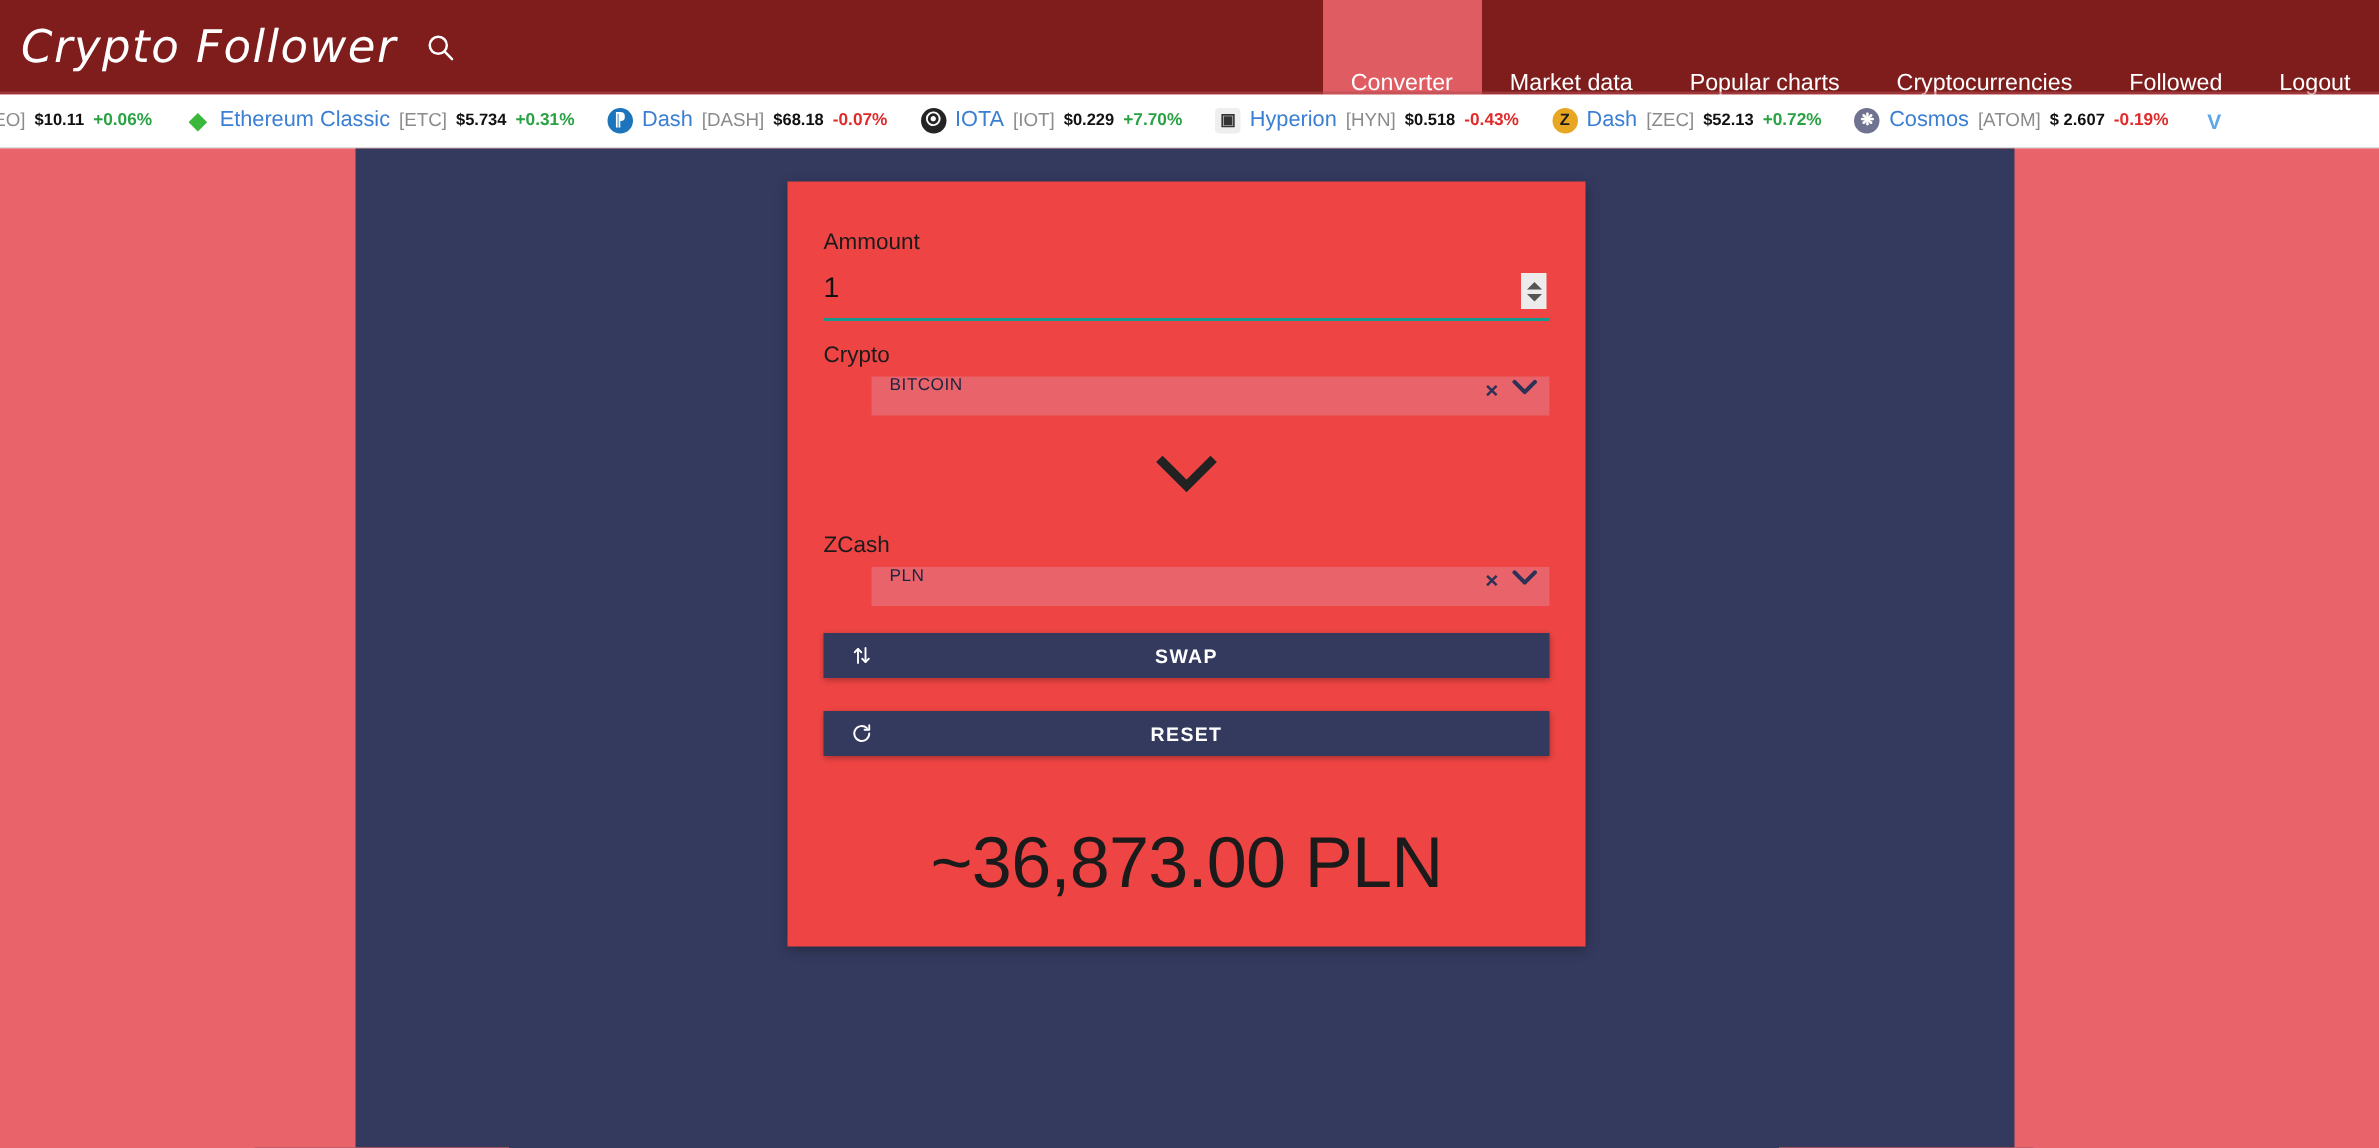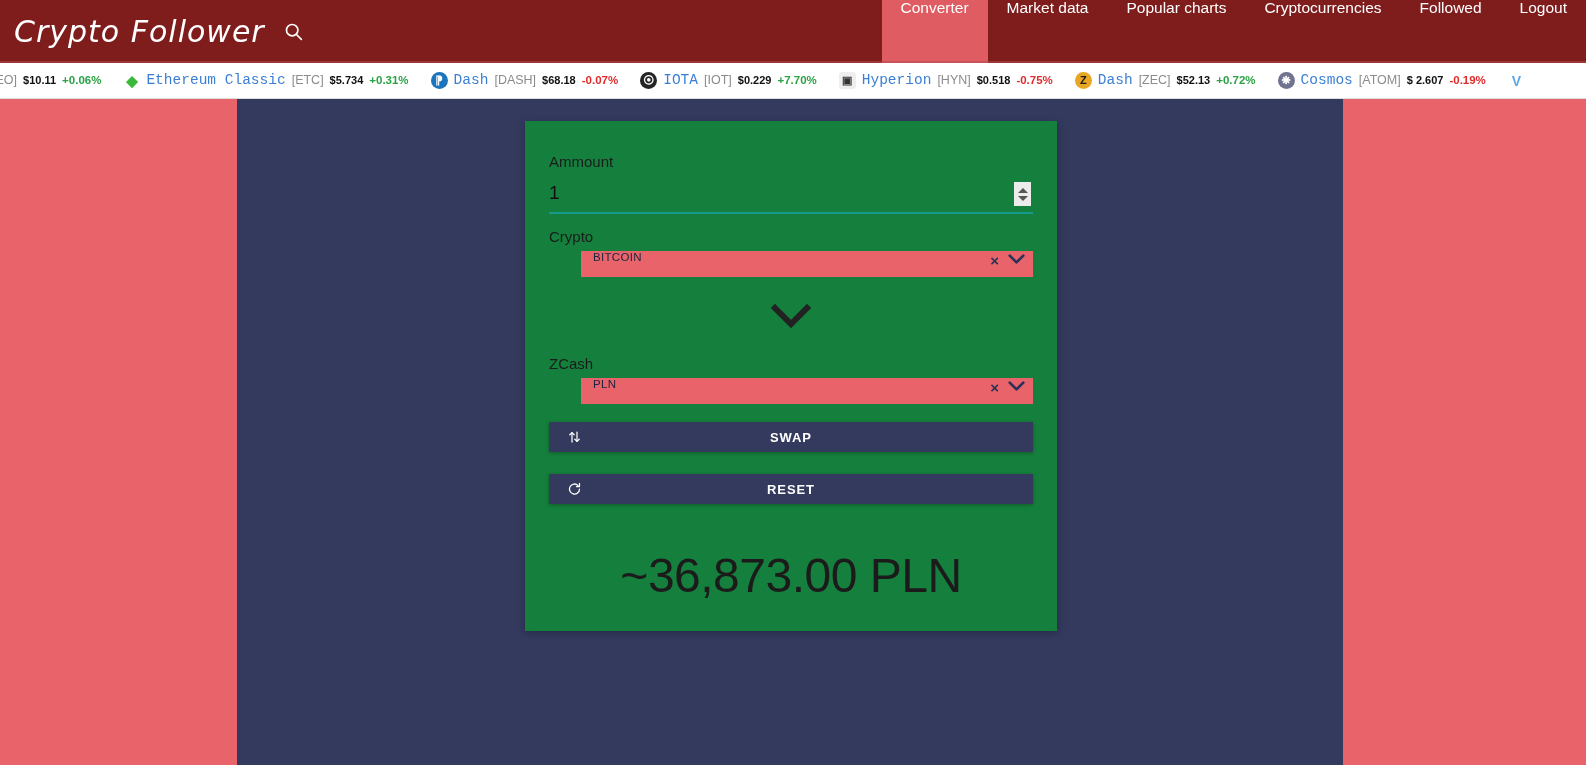--- a/index.html
+++ b/index.html
@@ -35,21 +35,21 @@
     display: flex; align-items: center; justify-content: center;
     width: 58px;
     cursor: pointer;
   }
   .search-btn svg { display: block; }
   .nav-right {
     margin-left: auto;
     display: flex; align-items: stretch;
   }
   .nav-item {
-    display: flex; align-items: flex-start;
+    display: flex; align-items: flex-end;
     padding: 0 19px;
     font-size: 15.5px;
     line-height: 1;
     color: #ffffff;
     white-space: nowrap;
     cursor: pointer;
   }
   .nav-item.active { background: #de5c62; }
   .nav-sep {
     position: absolute;
@@ -85,21 +85,21 @@
   }
   .tick-icon {
     width: 17px; height: 17px;
     border-radius: 50%;
     display: inline-flex;
     align-items: center; justify-content: center;
     font-size: 11px; font-weight: bold;
     color: #ffffff;
     flex: 0 0 auto;
   }
-  .tick-name { color: #3b7fd4; font-size: 14.5px; font-family: Liberation Mono, monospace; }
+  .tick-name { color: #3b7fd4; font-size: 14.5px; }
   .tick-sym  { color: #8b8b8b; font-size: 12.5px; }
   .tick-price{ color: #111111; font-weight: bold; font-size: 11px; }
   .tick-chg  { font-size: 11.5px; font-weight: 600; }
   .up   { color: #2aa244; }
   .down { color: #e02b2b; }
 
   
   .page {
     height: 666px;
     background: #e8646a;
@@ -112,21 +112,21 @@
     top: 0; bottom: 0;
     background: #343a5e;
   }
 
   
   .card {
     position: absolute;
     left: 288px;      
     top: 22px;        
     width: 532px;
-    background: #15803d;
+    background: #ef4444;
     box-shadow: 0 2px 8px rgba(0,0,0,.28);
     padding: 32px 24px 28px 24px;
   }
   .field-label {
     font-size: 15px;
     color: #1b1b1b;
     margin-bottom: 6px;
   }
 
   
@@ -299,21 +299,21 @@
       <span class="tick-sym">[IOT]</span>
       <span class="tick-price">$0.229</span>
       <span class="tick-chg up">+7.70%</span>
     </div>
 
     <div class="tick">
       <span class="tick-icon" style="background:#eeeeee;color:#333;border-radius:3px">▣</span>
       <span class="tick-name">Hyperion</span>
       <span class="tick-sym">[HYN]</span>
       <span class="tick-price">$0.518</span>
-      <span class="tick-chg down">-0.75%</span>
+      <span class="tick-chg down">-0.43%</span>
     </div>
 
     <div class="tick">
       <span class="tick-icon" style="background:#e8a722;color:#1b1b1b">Z</span>
       <span class="tick-name">Dash</span>
       <span class="tick-sym">[ZEC]</span>
       <span class="tick-price">$52.13</span>
       <span class="tick-chg up">+0.72%</span>
     </div>
 

